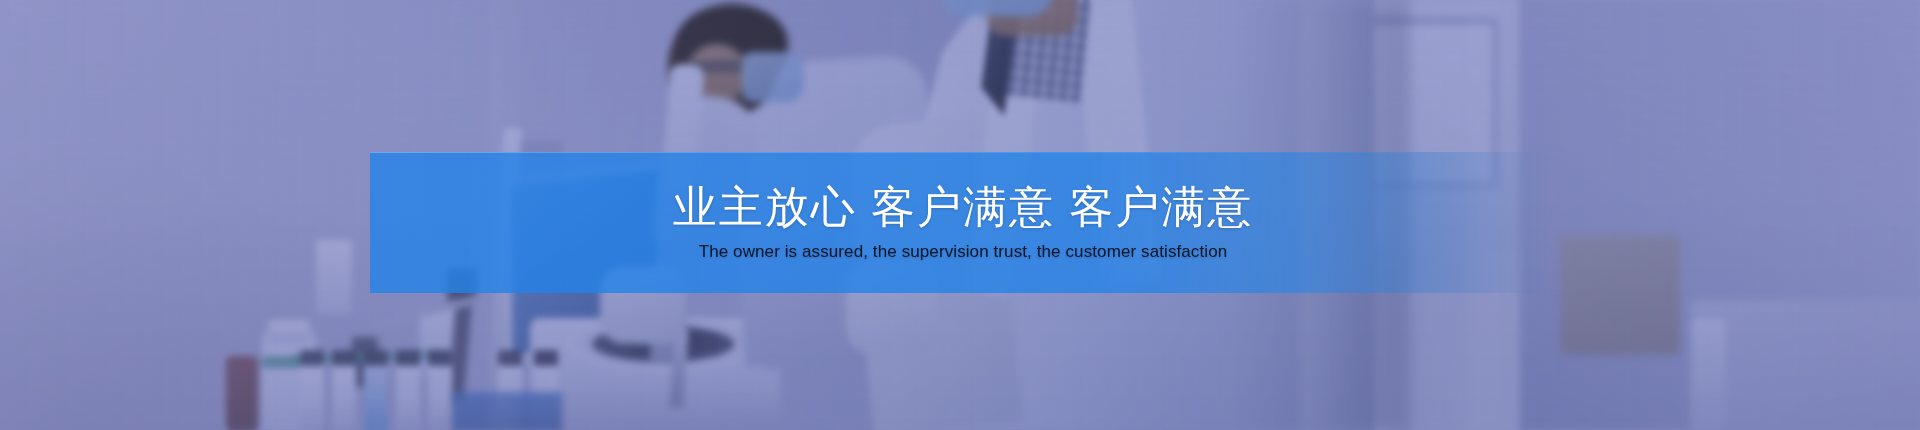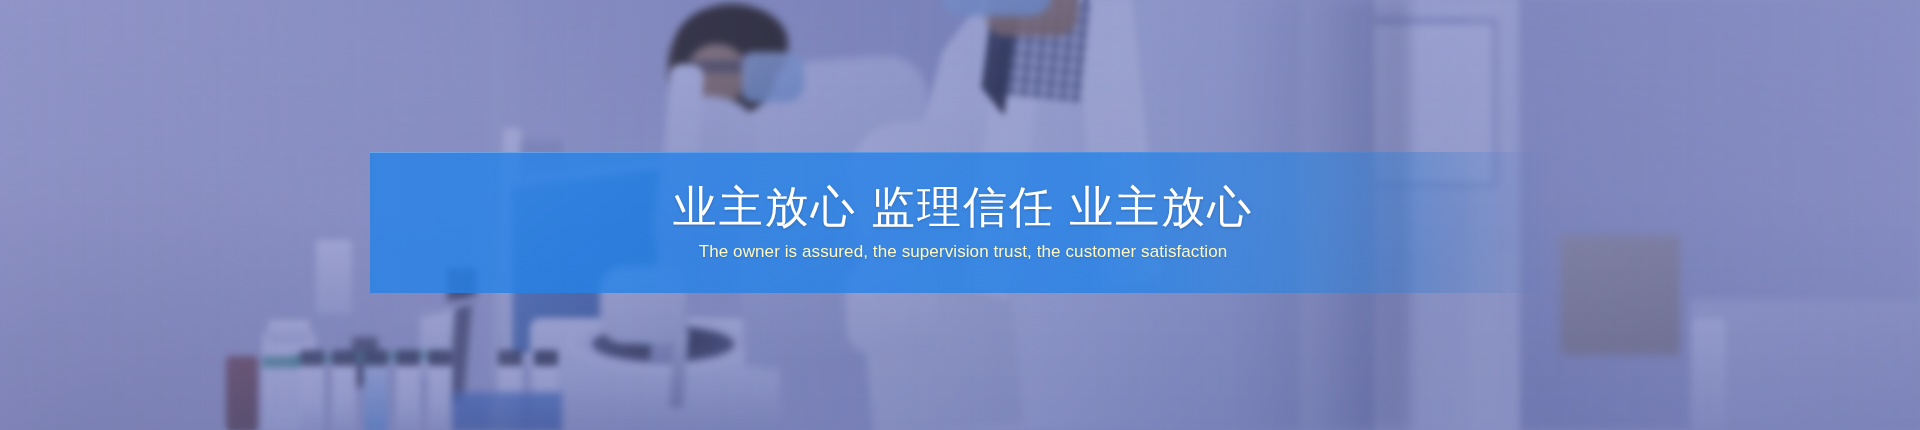--- a/index.html
+++ b/index.html
@@ -368,21 +368,21 @@
     letter-spacing:2px;
     line-height:1.1;
     text-align:center;
     white-space:nowrap;
     text-shadow:0 1px 3px rgba(22,50,92,.30);
     margin-left:6px;
   }
   .subline {
     font-size:17px;
     font-weight:400;
-    color:#fef9c3;
+    color:#0f172a;
     letter-spacing:.1px;
     text-align:left;
     white-space:nowrap;
     text-shadow:0 1px 2px rgba(22,50,92,.28);
     margin-top:4px;
     margin-left:6px;
   }
 </style>
 </head>
 <body>
@@ -460,17 +460,17 @@
   </div>
 
   <div class="photo-blur"></div>
   <div class="grade"></div>
   <div class="grade2"></div>
 
   <div class="strip"></div>
   <div class="strip-top-line"></div>
 
   <div class="text-block">
-    <div class="headline">业主放心 监理信任  业主放心</div>
+    <div class="headline">业主放心 客户满意  客户满意</div>
     <div class="subline">The owner is assured, the supervision trust, the customer satisfaction</div>
   </div>
 
 </div>
 
 </body></html>

